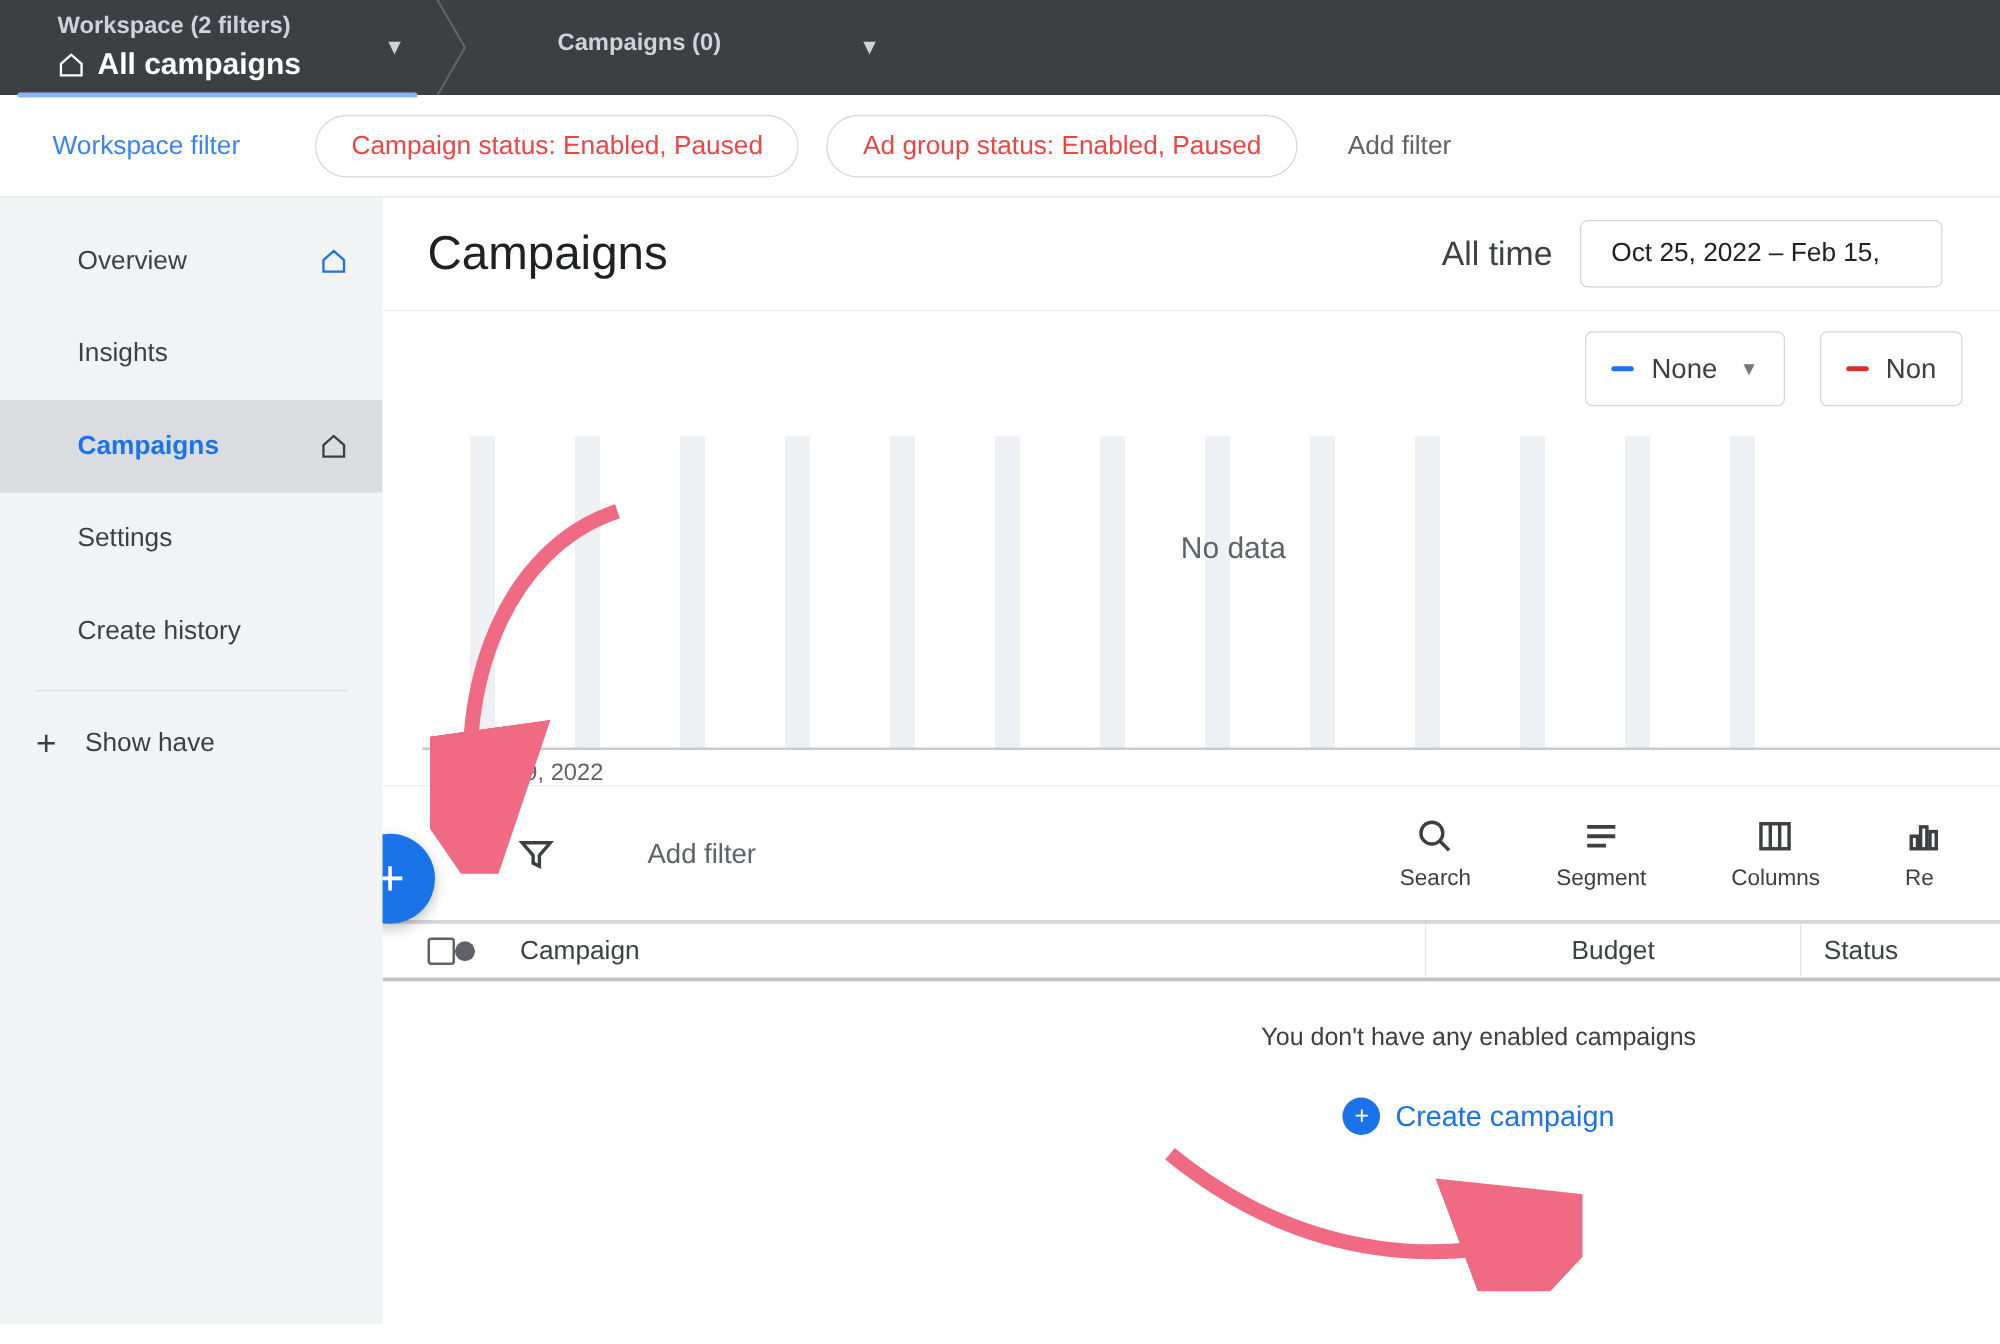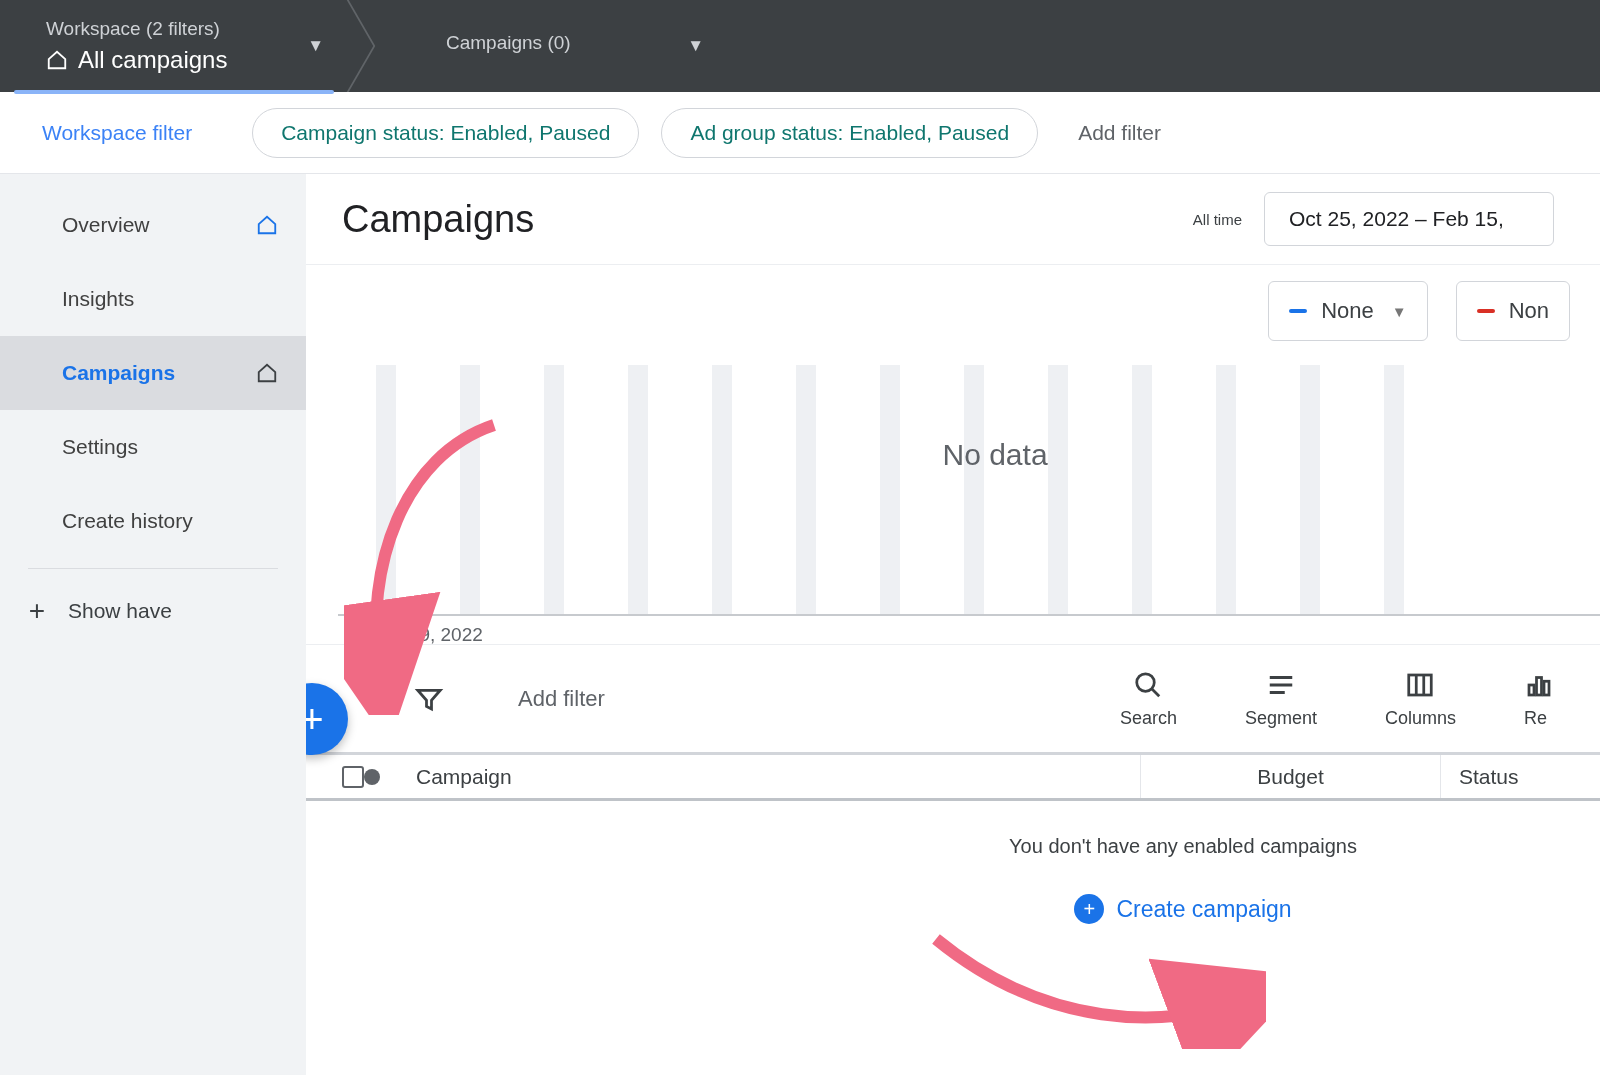--- a/index.html
+++ b/index.html
@@ -1,65 +1,65 @@
 <!DOCTYPE html>
 <html><head>
 <meta charset="utf-8">
 <style>
   * { box-sizing: border-box; margin: 0; padding: 0; font-family: Arial, "Helvetica Neue", sans-serif; }
   body { width: 1600px; height: 1075px; overflow: hidden; background: #fff; }
 
   
-  .topbar { display: flex; align-items: stretch; background: #3c4043; height: 92px; color: #fff; }
+  .topbar { display: flex; align-items: stretch; background: #3c4043; height: 76px; color: #fff; font-weight: bold; }
   .crumb { display: flex; flex-direction: column; justify-content: center; padding: 0 28px 0 46px; position: relative; }
   .crumb-sup { color: #cfd2d6; font-size: 19px; margin-bottom: 6px; }
   .crumb-main { display: flex; align-items: center; gap: 10px; font-size: 24px; color: #fff; }
   .crumb-caret { position: absolute; right: 36px; top: 50%; transform: translateY(-50%); color:#cfd2d6; font-size: 17px; }
   .crumb-divider { width: 40px; position: relative; }
   .crumb-divider::before, .crumb-divider::after {
     content: ""; position: absolute; left: 0; width: 2px; height: 50%; background: #606468;
   }
   .crumb-divider::before { top: 0; transform: skewX(30deg); }
   .crumb-divider::after  { bottom: 0; transform: skewX(-30deg); }
   .crumb.first { min-width: 360px; background: #3c4043; }
   .loading-underline { position:absolute; left:14px; bottom:-2px; height:4px; width:320px; background:#8ab4f8; border-radius:2px;}
 
   
   .filterbar { display: flex; align-items: center; height: 82px; padding: 0 42px; border-bottom: 1px solid #e4e6ea; gap: 22px; }
   .filterbar-label { color: #3b82f6; font-size: 21px; margin-right: 38px; }
-  .chip { border: 1px solid #d2d5da; border-radius: 28px; padding: 12px 28px; font-size: 21px; color: #0f766e; background:#fff; }
+  .chip { border: 1px solid #d2d5da; border-radius: 28px; padding: 12px 28px; font-size: 21px; color: #ef4444; background:#fff; }
   .add-filter-link { color: #5f6368; font-size: 21px; margin-left: 18px; }
 
   
   .main { display:flex; height: calc(1075px - 92px - 82px); }
 
   
   .sidebar { width: 306px; background:#f1f3f5; display:flex; flex-direction:column; padding-top: 14px; }
   .side-item { display:flex; align-items:center; justify-content:space-between; height:74px; padding: 0 28px 0 62px; font-size:21px; color:#404040; cursor:pointer;}
   .side-item.active { background:#dadce0; color:#1a73e8; font-weight:600; }
   .side-sep { border-top:1px solid #dadce0; margin: 10px 28px 6px; }
   .show-more { display:flex; align-items:center; gap:18px; padding: 20px 0 20px 24px; font-size:21px; color:#3c4043; cursor:pointer;}
 
   
   .content { flex:1; position:relative; display:flex; flex-direction:column; overflow:hidden; }
   .content-header { display:flex; align-items:center; justify-content:space-between; height:90px; padding: 0 46px 0 36px; }
   .page-title { font-size:38px; color:#202124; letter-spacing:0; }
   .date-wrap { display:flex; align-items:center; gap:22px; }
-  .date-pre { font-size:15px; color:#3c4043; }
+  .date-pre { font-size:27px; color:#3c4043; }
   .date-box { border:1px solid #d2d5da; border-radius:6px; padding: 14px 24px; font-size:21px; color:#202124; min-width:290px; white-space:nowrap; overflow:hidden;}
 
   
   .chart-area { position:relative; background:#fff; border-top:1px solid #eceef1; height:380px; }
   .metric-boxes { position:absolute; right:30px; top:16px; display:flex; gap:28px; }
   .metric-box { border:1px solid #d2d5da; border-radius:6px; padding: 16px 20px; display:flex; align-items:center; gap:14px; font-size:22px; color:#3c4043; background:#fff;}
   .dash { width:18px; height:4px; border-radius:2px; }
   .dash.blue { background:#1a73e8; }
   .dash.red { background:#d93025; }
   .metric-caret { color:#777; font-size:15px; margin-left:4px; }
-  .nodata { position:absolute; left:50%; top:50%; transform:translate(-10%,-50%); font-size:30px; color:#5f6368;}
+  .nodata { position:absolute; left:50%; top:50%; transform:translate(-10%,-50%); font-size:24px; color:#5f6368;}
   .bars { position:absolute; left:70px; right:0; top:100px; bottom:30px; display:flex; gap:64px; align-items:flex-end;}
   .bars div { width:20px; height:100%; background:#eef0f3; }
   .chart-bottom-line { position:absolute; left:32px; right:0; bottom:28px; height:2px; background:#c7cace;}
   .chart-date { position:absolute; left:68px; bottom:-2px; font-size:19px; color:#5f6368;}
 
   
   .fab { position:absolute; left:-30px; top:418px; width:72px; height:72px; border-radius:50%; background:#1a73e8; color:#fff; display:flex; align-items:center; justify-content:center; font-size:40px; box-shadow:0 4px 10px rgba(0,0,0,0.25); z-index:50;}
 
   
   .toolbar { display:flex; align-items:center; height:108px; padding: 0 36px 0 108px; border-top:1px solid #eceef1;}

